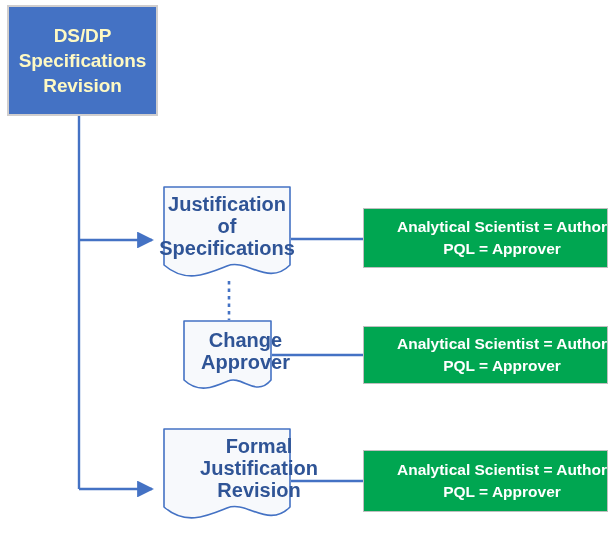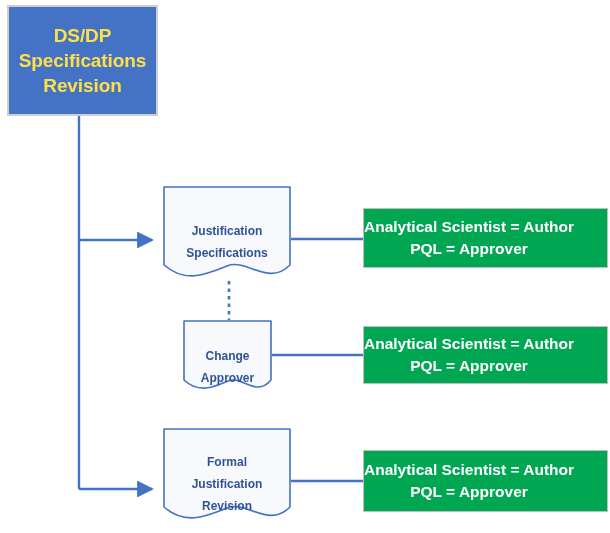--- a/index.html
+++ b/index.html
@@ -34,63 +34,63 @@
     top: 5px;
     width: 151px;
     height: 111px;
     background: #4472C4;
     border: 2px solid #D0CECE;
     box-sizing: border-box;
     display: flex;
     align-items: center;
     justify-content: center;
     text-align: center;
-    color: #fde047;
+    color: #fef9c3;
     font-weight: bold;
     font-size: 19px;
     line-height: 25px;
     letter-spacing: -0.1px;
   }
 
   
   .doc {
     position: absolute;
   }
   .doc svg {
     position: absolute;
     left: 0;
     top: 0;
     overflow: visible;
   }
   .doc .doc-label {
     position: absolute;
     left: 0;
-    top: 16px;
+    top: 0;
     width: 100%;
     display: flex;
     align-items: center;
     justify-content: center;
     text-align: center;
     color: #2F5496;
     font-weight: bold;
-    font-size: 12px;
+    font-size: 20px;
     line-height: 22px;
     box-sizing: border-box;
     padding: 0 4px;
   }
 
   
   .role-box {
     position: absolute;
     background: #00A651;
     border: 1.5px solid #BFBFBF;
     box-sizing: border-box;
     display: flex;
     align-items: center;
-    justify-content: flex-start;
+    justify-content: flex-end;
     text-align: center;
     color: #FFFFFF;
     font-weight: bold;
     font-size: 15.5px;
     line-height: 22px;
   }
 
   .nowrap { white-space: nowrap; }
 </style>
 </head>
@@ -128,42 +128,43 @@
     </div>
   </div>
 
   <div class="doc" style="left:163px; top:186px; width:128px; height:97px;">
     <svg width="128" height="97" viewBox="0 0 128 97">
       <path d="M1,1 L127,1 L127,79 C105,101 84,72 64,80 C44,88 23,98 1,79 Z" fill="#F7F9FC" stroke="#4472C4" stroke-width="1.6" stroke-linejoin="round"></path>
     </svg>
     <div class="doc-label" style="height:80px;">
       <div>
         <div>Justification</div>
+        <div>of</div>
         <div>Specifications</div>
       </div>
     </div>
   </div>
 
-  <div class="doc" style="left:183px; top:320px; width:89px; height:75px;">
+  <div class="doc" style="left:183px; top:320px; width:89px; height:75px;padding-left:36px;">
     <svg width="89" height="75" viewBox="0 0 89 75">
       <path d="M1,1 L88,1 L88,60 C73,78 59,55 45,61 C31,67 16,74 1,60 Z" fill="#F7F9FC" stroke="#4472C4" stroke-width="1.6" stroke-linejoin="round"></path>
     </svg>
     <div class="doc-label" style="height:62px;">
       <div>
         <div>Change</div>
         <div>Approver</div>
       </div>
     </div>
   </div>
 
   <div class="doc" style="left:163px; top:428px; width:128px; height:97px;">
     <svg width="128" height="97" viewBox="0 0 128 97">
       <path d="M1,1 L127,1 L127,79 C105,101 84,72 64,80 C44,88 23,98 1,79 Z" fill="#F7F9FC" stroke="#4472C4" stroke-width="1.6" stroke-linejoin="round"></path>
     </svg>
-    <div class="doc-label" style="height:80px;">
+    <div class="doc-label" style="height:80px;margin-left:32px;">
       <div>
         <div>Formal</div>
         <div>Justification</div>
         <div>Revision</div>
       </div>
     </div>
   </div>
 
   <div class="role-box" style="left:363px; top:208px; width:245px; height:60px;">
     <div>

